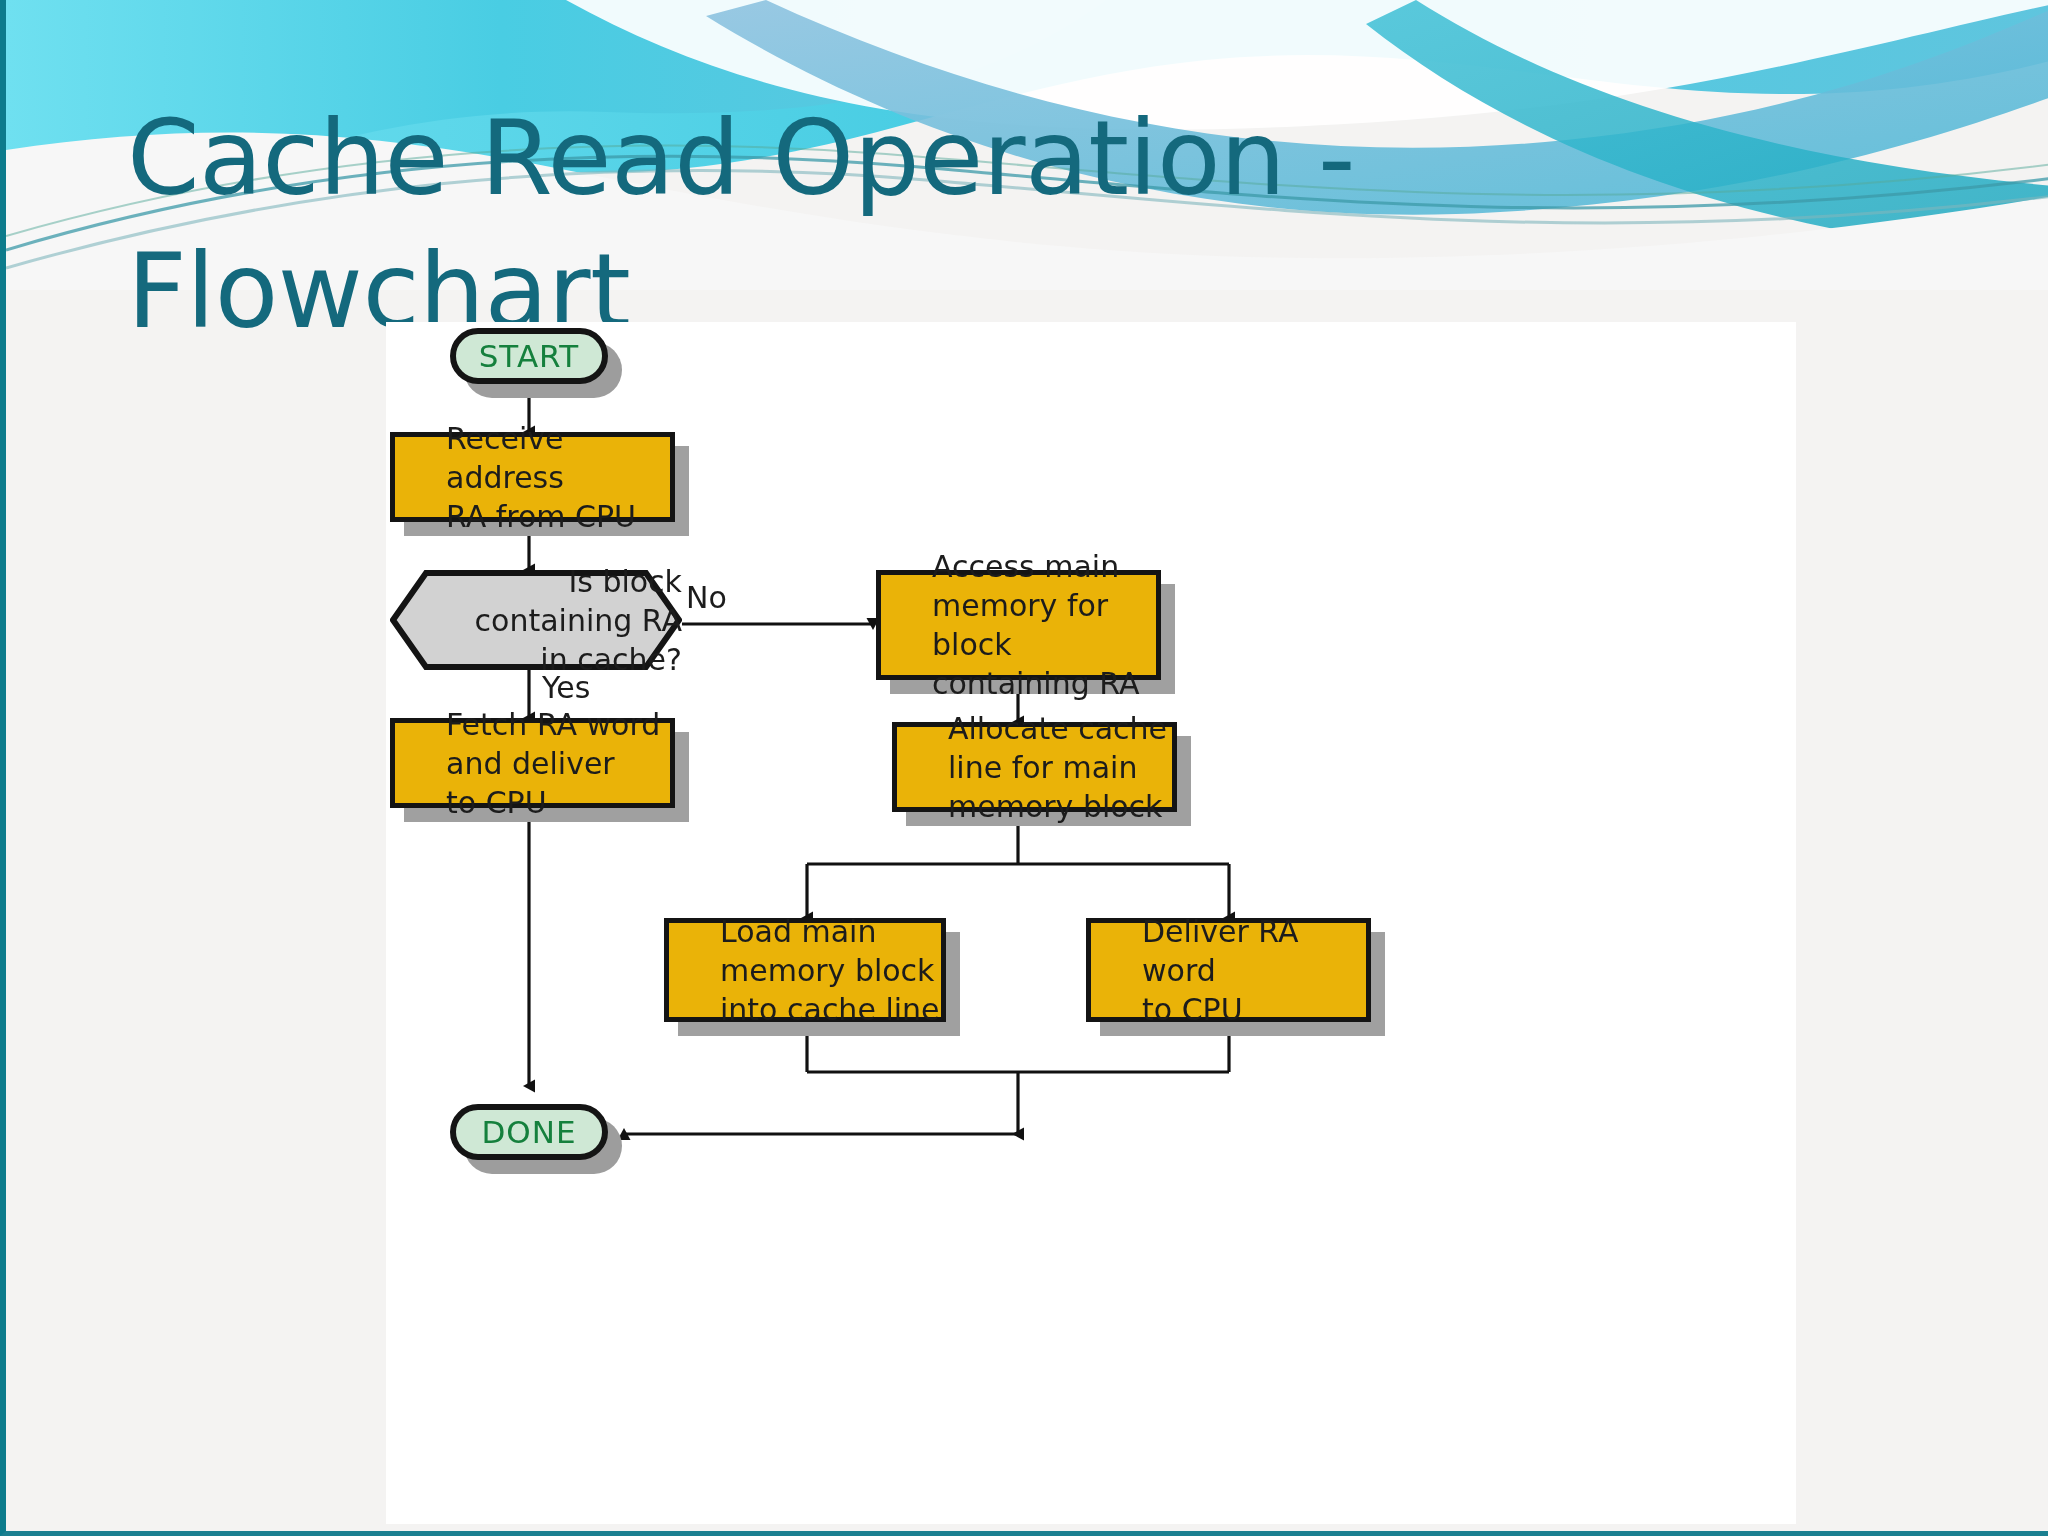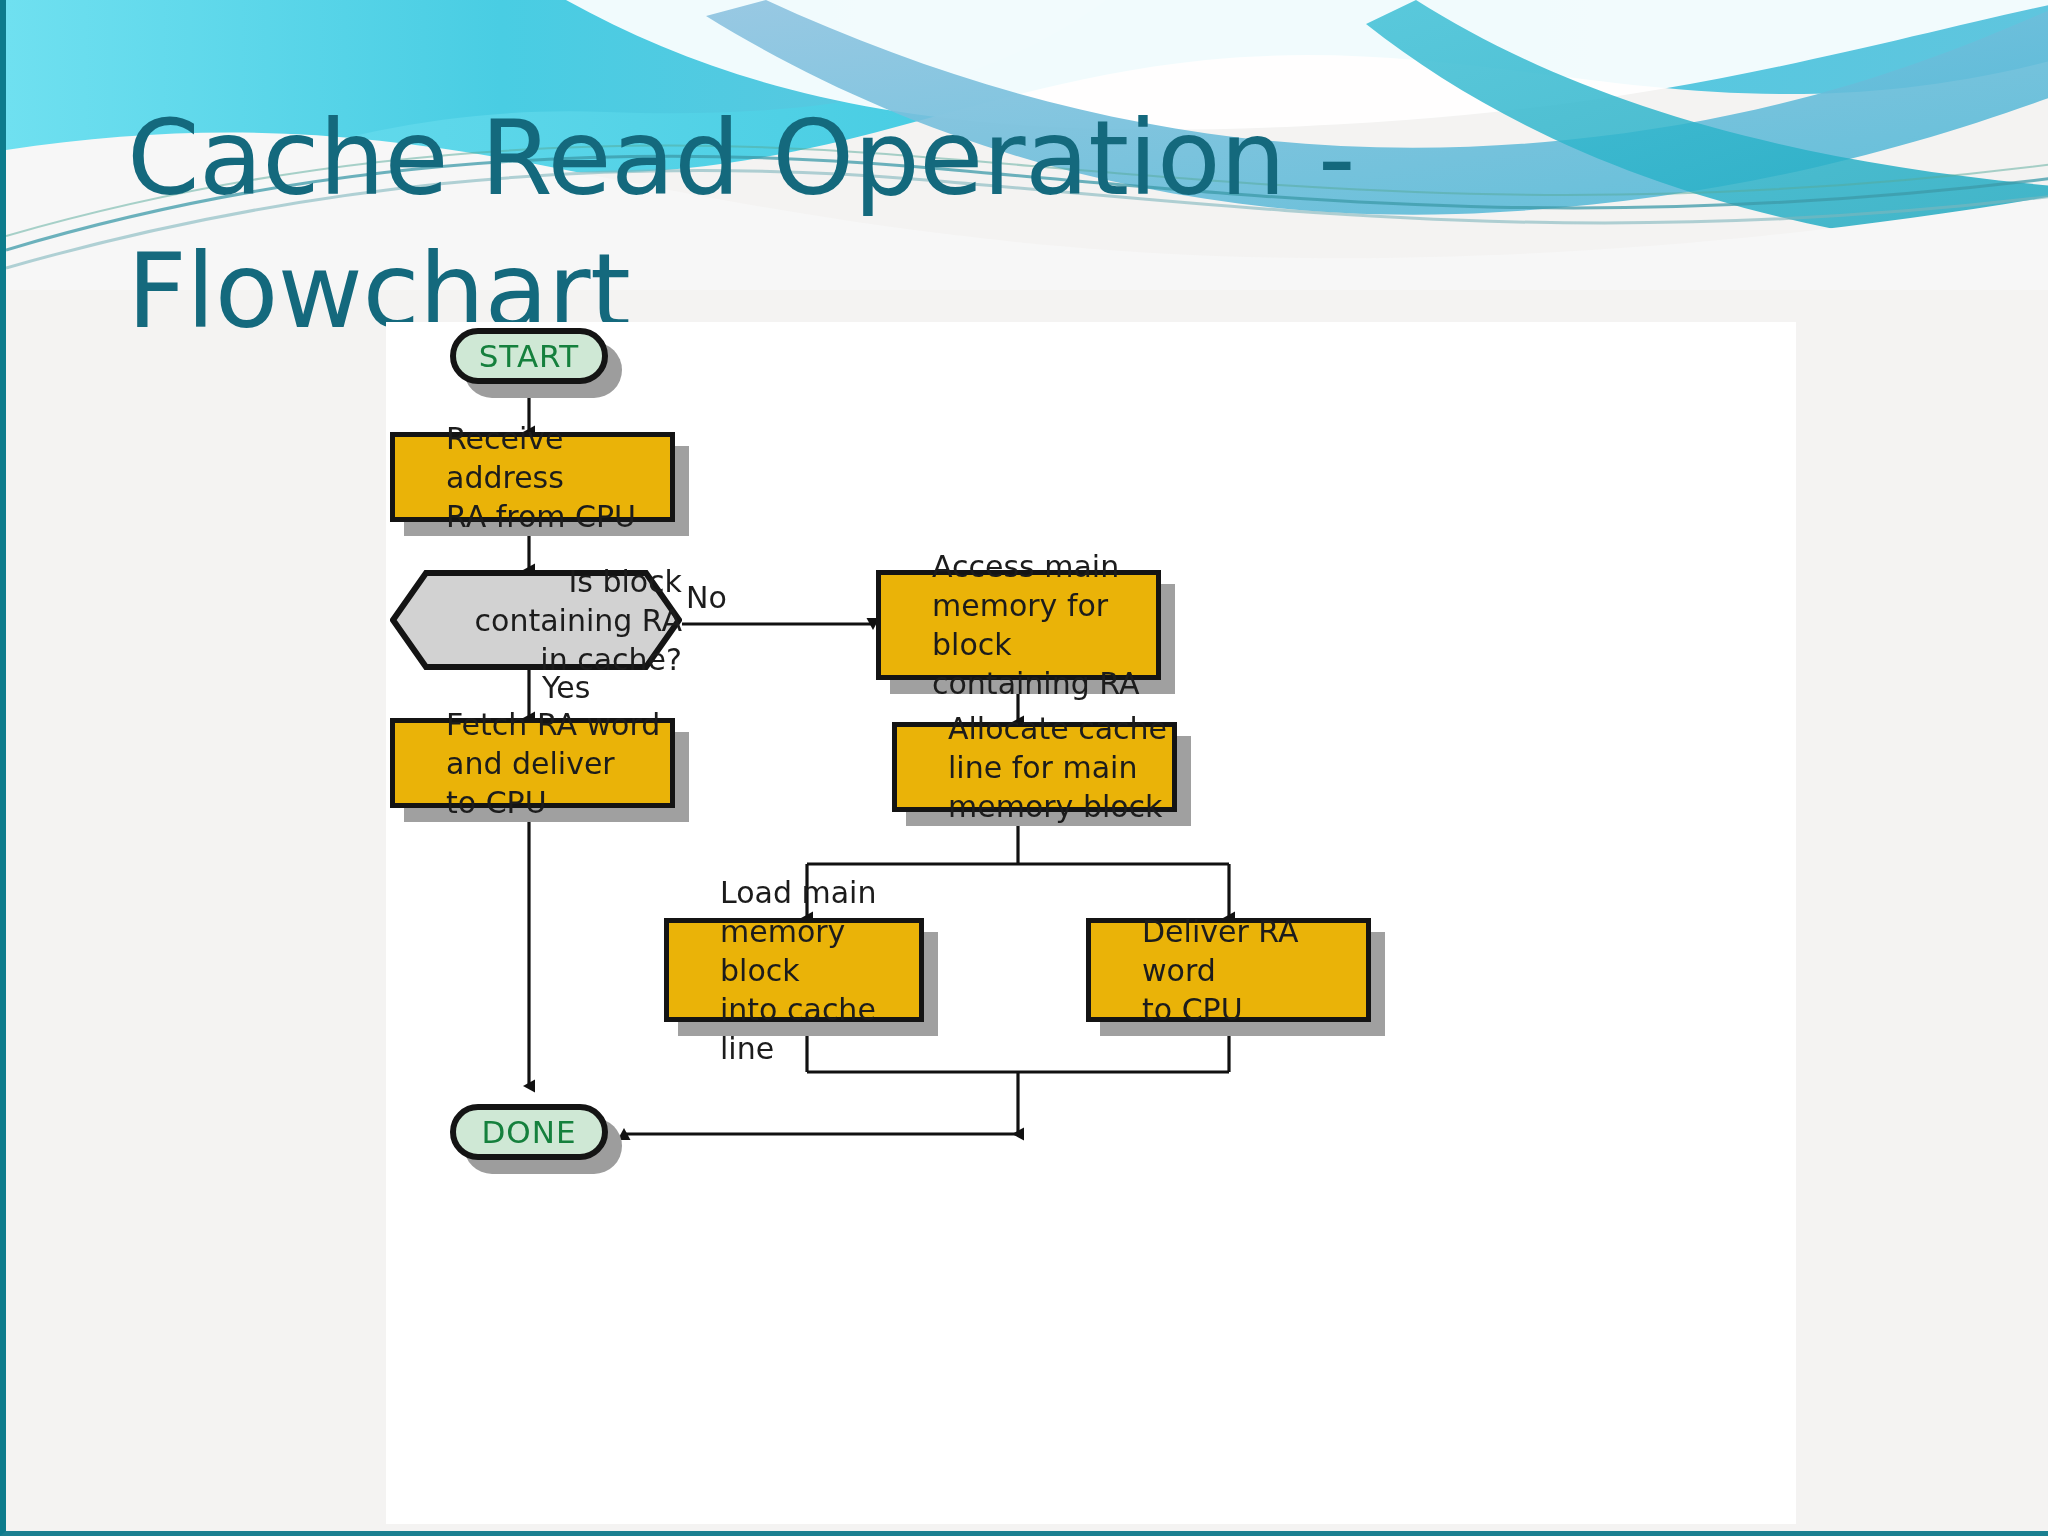--- a/index.html
+++ b/index.html
@@ -217,21 +217,21 @@
 memory for block
 containing RA</span>
     </div>
 
     <div class="node proc" style="left:490px; top:400px; width:285px; height:90px;margin-left:16px;">
       <span>Allocate cache
 line for main
 memory block</span>
     </div>
 
-    <div class="node proc" style="left:278px; top:596px; width:260px; height:104px;">
+    <div class="node proc" style="left:278px; top:596px; width:282px; height:104px;">
       <span>Load main
 memory block
 into cache line</span>
     </div>
 
     <div class="node proc" style="left:700px; top:596px; width:285px; height:104px;">
       <span>Deliver RA word
 to CPU</span>
     </div>
 

